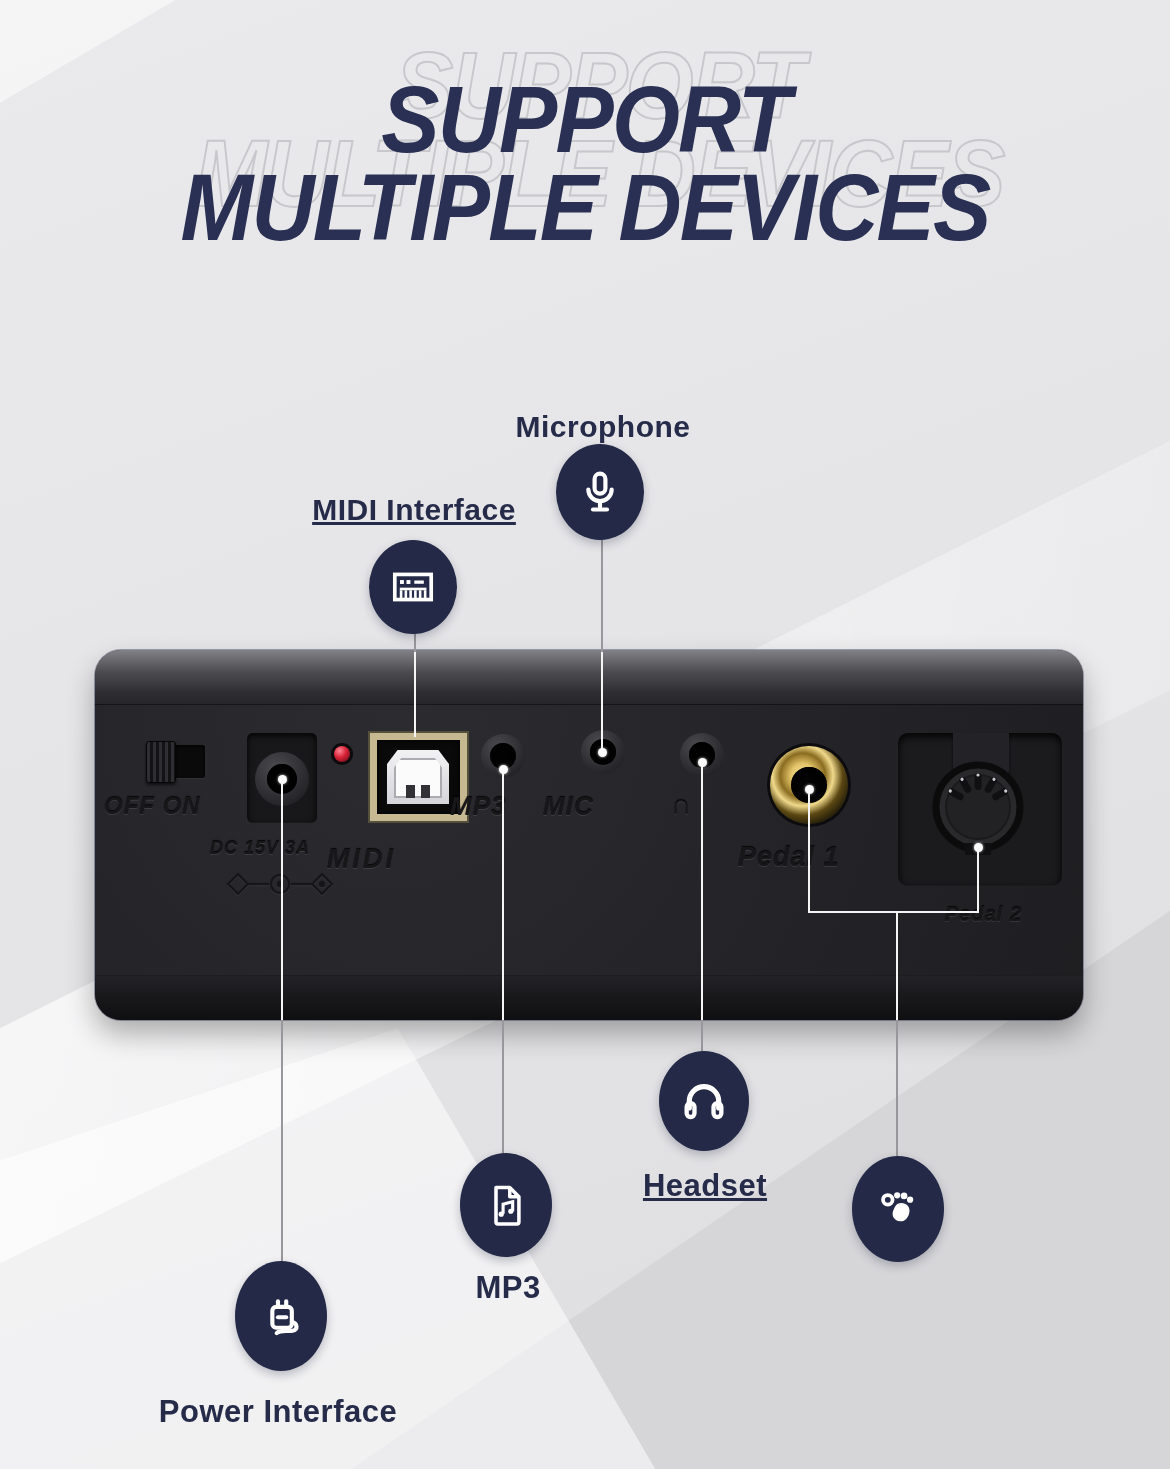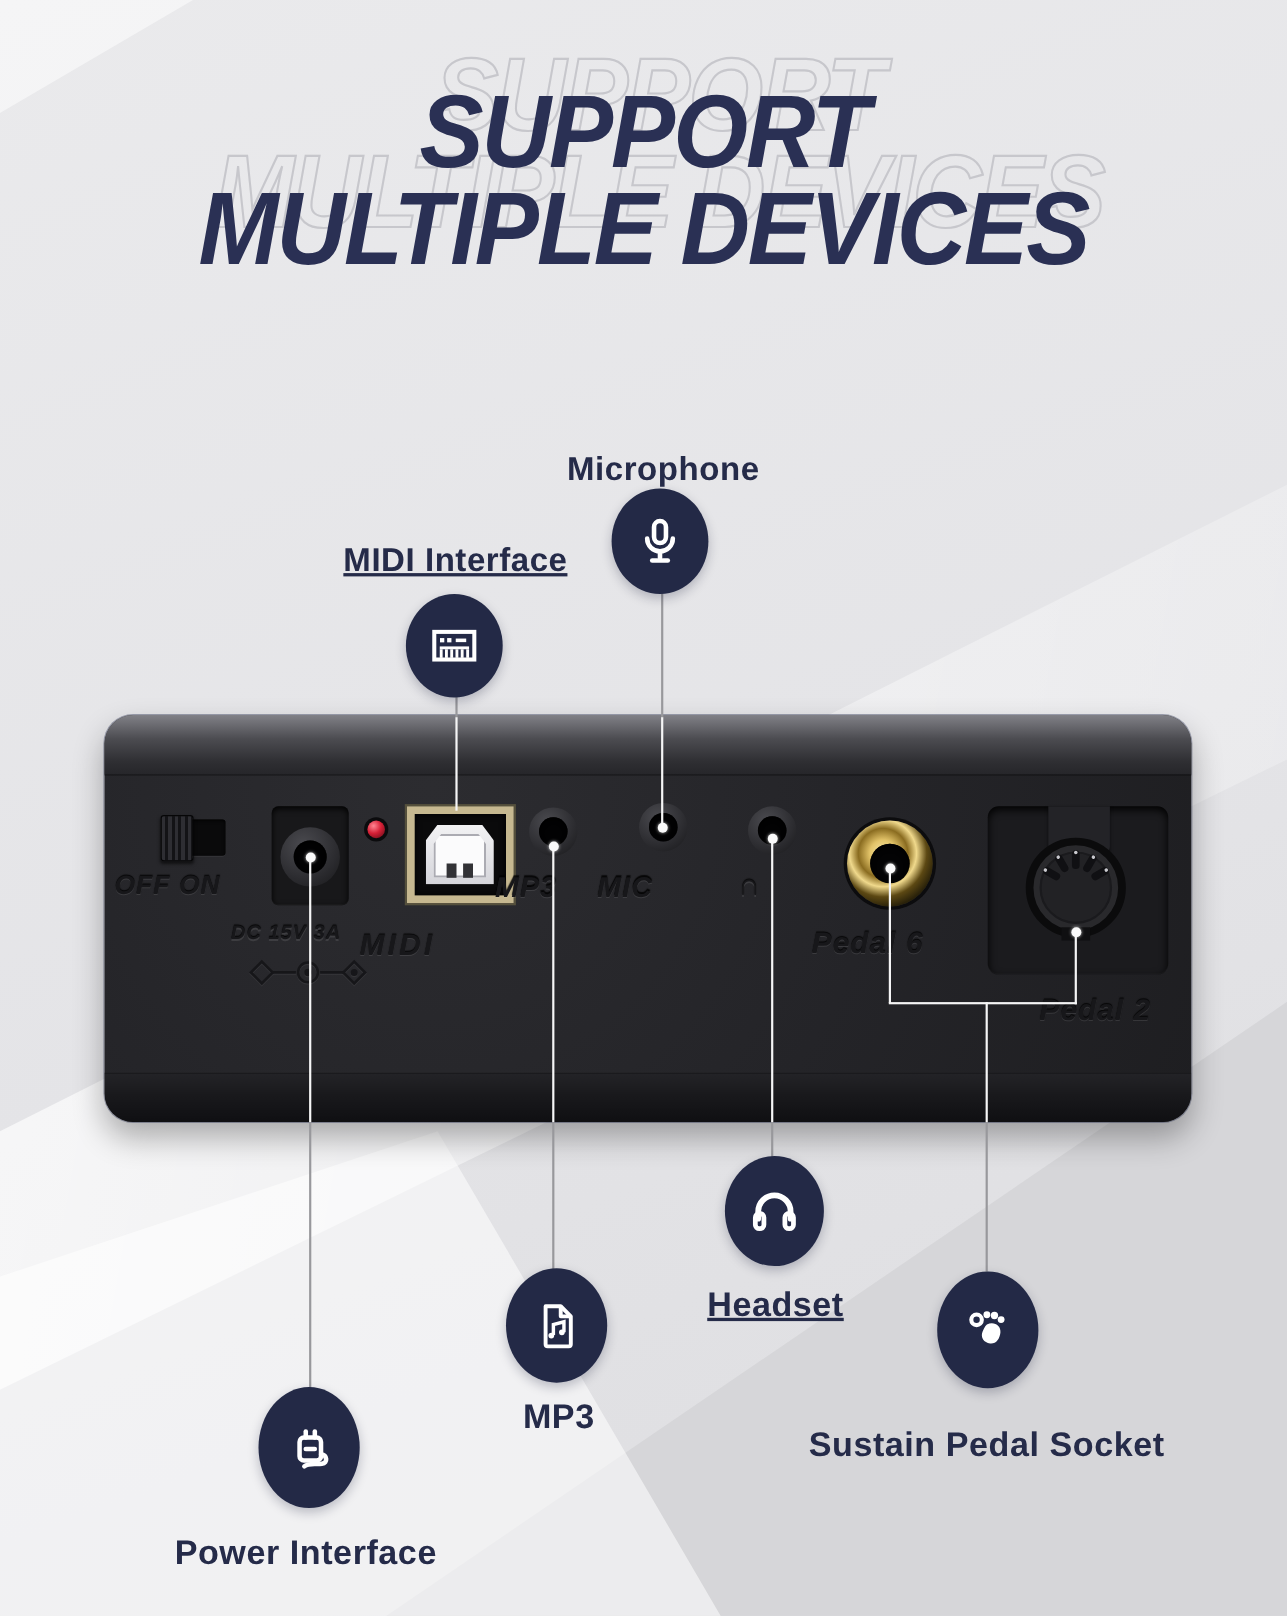--- a/index.html
+++ b/index.html
@@ -173,21 +173,21 @@
     <div class="jackring" style="left:486px;top:80px;width:44px;height:44px;"></div>
     <div class="jackhole" style="left:495px;top:89px;width:26px;height:26px;"></div>
     <div class="emboss" style="left:448px;top:141px;width:120px;font-size:26px;">MIC</div>
 
     <div class="jackring" style="left:585px;top:83px;width:44px;height:44px;"></div>
     <div class="jackhole" style="left:594px;top:92px;width:26px;height:26px;"></div>
     <div class="emboss" style="left:576px;top:139px;width:60px;font-size:28px;font-style:normal;">∩</div>
 
     <div class="gold"></div>
     <div class="goldhole"></div>
-    <div class="emboss" style="left:643px;top:192px;width:160px;font-size:27px;">Pedal 6</div>
+    <div class="emboss" style="left:643px;top:192px;width:160px;font-size:27px;">Pedal 1</div>
 
     <div class="din-recess"></div>
     <div class="din-tab"></div>
     <svg class="din-svg" width="100" height="100" viewBox="0 0 100 100">
       <circle cx="50" cy="50" r="42" fill="#29292c" stroke="#0b0b0c" stroke-width="7"></circle>
       <circle cx="50" cy="50" r="32" fill="#222225" stroke="#1a1a1d" stroke-width="2"></circle>
       <g>
         <g transform="rotate(-60 50 50)">
             <rect x="46.5" y="16" width="7" height="17" rx="3.5" fill="#101013"></rect>
             <circle cx="50" cy="18" r="1.6" fill="#c9c9ce"></circle>
@@ -204,21 +204,21 @@
             <rect x="46.5" y="16" width="7" height="17" rx="3.5" fill="#101013"></rect>
             <circle cx="50" cy="18" r="1.6" fill="#c9c9ce"></circle>
           </g>
         <g transform="rotate(60 50 50)">
             <rect x="46.5" y="16" width="7" height="17" rx="3.5" fill="#101013"></rect>
             <circle cx="50" cy="18" r="1.6" fill="#c9c9ce"></circle>
           </g>
       </g>
       <rect x="37" y="86" width="26" height="12" fill="#0f0f11"></rect>
     </svg>
-    <div class="emboss" style="left:802px;top:253px;width:160px;font-size:27px;padding-left:48px;">Pedal 2</div>
+    <div class="emboss" style="left:802px;top:253px;width:160px;font-size:20px;padding-left:48px;">Pedal 2</div>
   </div>
 
   <div class="bubble" style="left:369px;top:540px;width:88px;height:94px;">
     <svg width="52" height="52" viewBox="0 0 24 24">
       <rect x="3.6" y="6.2" width="16.8" height="11.6" fill="none" stroke="#fff" stroke-width="1.7"></rect>
       <rect x="6" y="8.8" width="1.8" height="1.8" fill="#fff"></rect>
       <rect x="9" y="8.8" width="1.8" height="1.8" fill="#fff"></rect>
       <rect x="12.6" y="9" width="4.4" height="1.5" fill="#fff"></rect>
       <rect x="5.9" y="12.3" width="12.3" height="1.2" fill="#fff"></rect>
       <rect x="5.9" y="13.5" width="1.2" height="3.6" fill="#fff"></rect>
@@ -278,16 +278,15 @@
         <line x1="10.6" y1="12.6" x2="14.4" y2="12.6"></line>
         <path d="M17 14.8c2.6.3 3 3.7.4 4-2.9.3-5.8-.5-7.4 1.1"></path>
       </g>
     </svg>
   </div>
 
   <div class="clabel" style="left:453px;top:410px;width:300px;">Microphone</div>
   <div class="clabel" style="left:264px;top:493px;width:300px;text-decoration:underline;">MIDI Interface</div>
   <div class="clabel" style="left:408px;top:1270px;width:200px;font-size:31px;">MP3</div>
   <div class="clabel" style="left:555px;top:1168px;width:300px;font-size:31px;text-decoration:underline;">Headset</div>
-  <div class="clabel" style="left:697px;top:1296px;width:400px;font-size:31px;">Sustain Pedal Socket</div>
   <div class="clabel" style="left:103px;top:1394px;width:350px;font-size:31px;">Power Interface</div>
 
 </div>
 
 </body></html>

